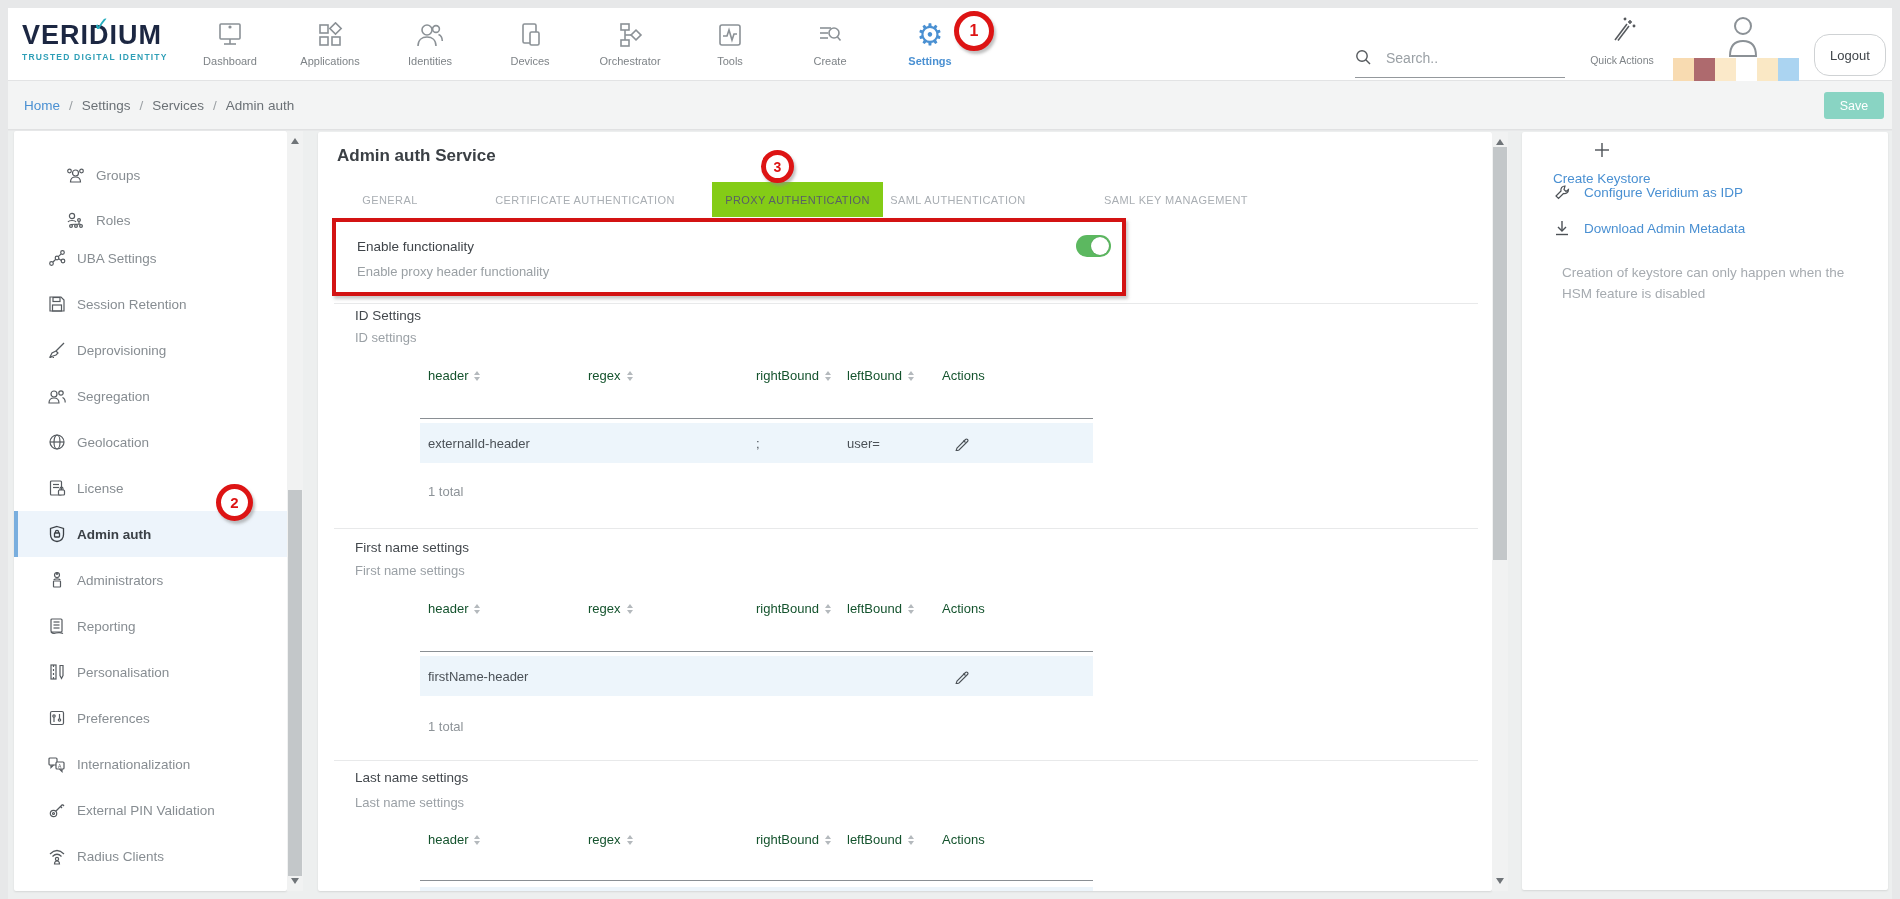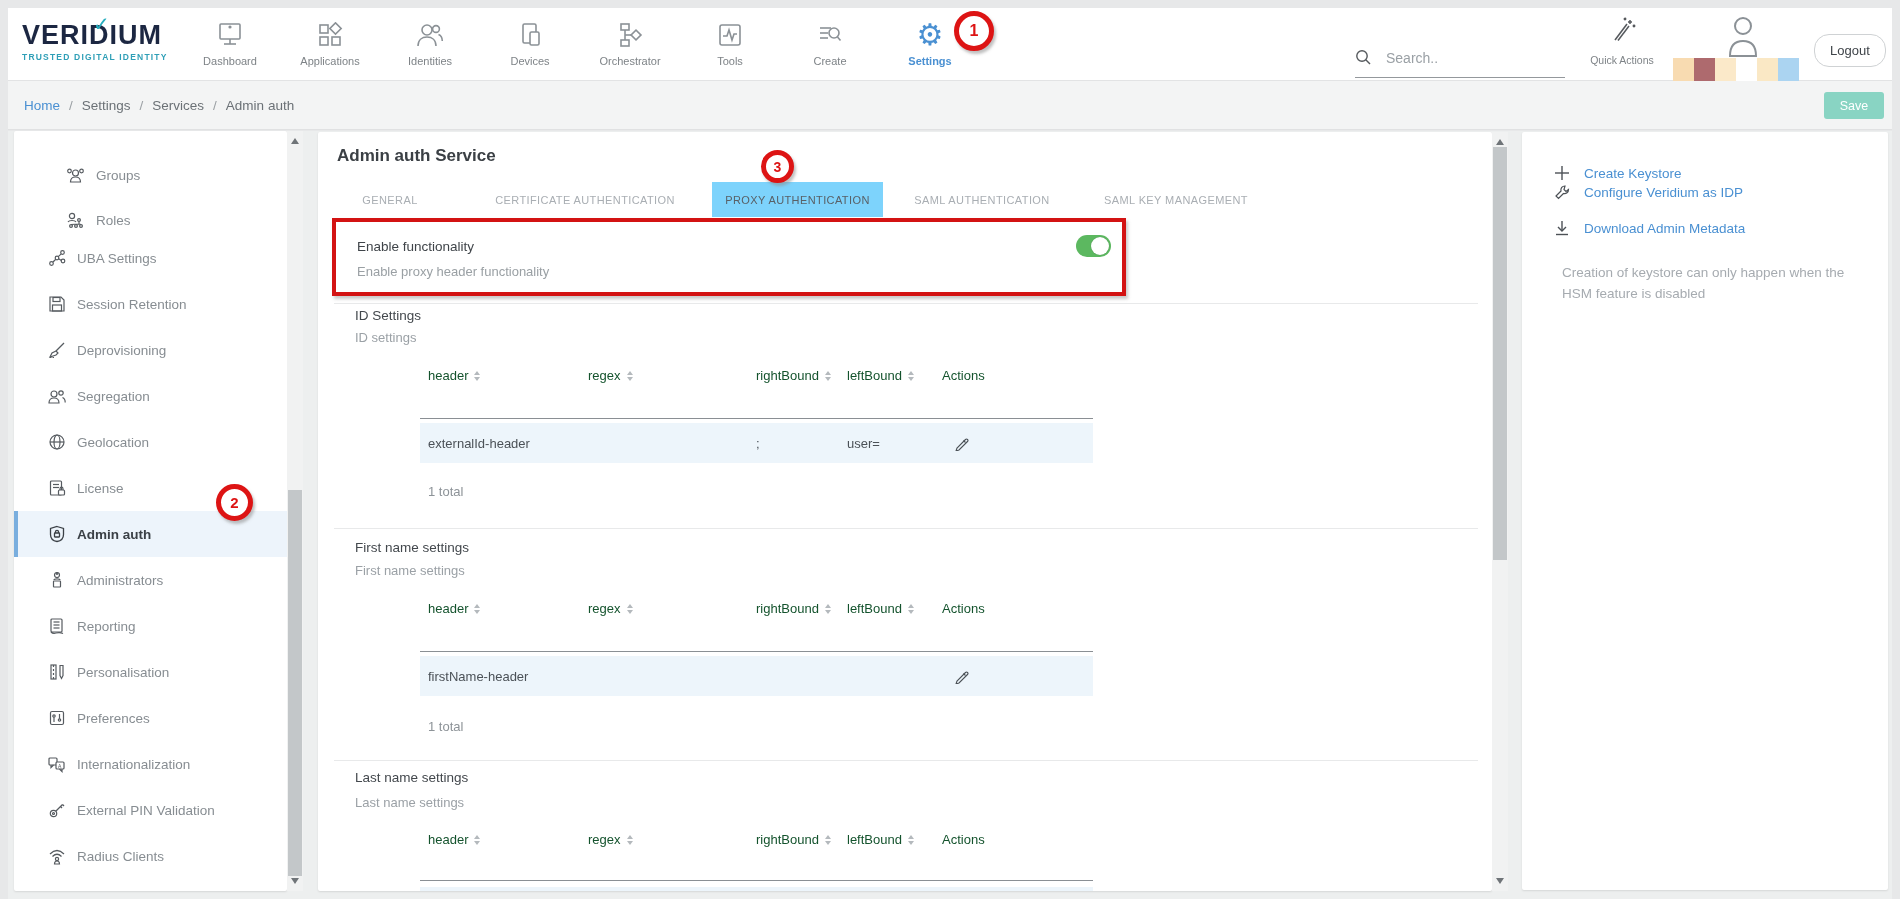--- a/index.html
+++ b/index.html
@@ -26,21 +26,21 @@
   .gear-glyph { font-size:30px; line-height:30px; }
   .search-wrap { position:absolute; left:1347px; top:30px; width:210px; height:40px; border-bottom:1px solid #94989c; display:flex; align-items:center; }
   .search-wrap input { border:none; outline:none; background:transparent; font-size:14px; color:#6b7176; width:160px; margin-left:12px; font-family:inherit; }
   .search-wrap input::placeholder { color:#9aa0a5; }
   .qa { position:absolute; left:1560px; top:8px; width:108px; text-align:center; }
   .qa .wand { display:inline-block; }
   .qa .qalabel { font-size:10.5px; color:#7e8387; margin-top:4px; }
   .swatches { position:absolute; left:1665px; top:50px; display:flex; }
   .swatch { width:21px; height:26px; }
   .avatar { position:absolute; left:1718px; top:6px; }
-  .logout-btn { position:absolute; left:1806px; top:26px; width:72px; height:33px; background:#fff;
+  .logout-btn { position:absolute; left:1806px; top:26px; width:72px; height:42px; background:#fff;
     border:1px solid #cfd2d4; border-radius:15px; font-size:13px; color:#3f4449;
     display:flex; align-items:center; justify-content:center; cursor:pointer; }
   
   .crumbbar { position:absolute; left:8px; top:81px; width:1884px; height:49px; background:#f3f4f4; border-bottom:1px solid #e0e1e2; }
   .crumbs { position:absolute; left:16px; top:0; height:49px; display:flex; align-items:center; gap:9px; font-size:13.5px; }
   .crumb-home { color:#4a90d2; cursor:pointer; }
   .crumb-sep { color:#9ba0a4; }
   .crumb-item { color:#6b7176; }
   .save-btn { position:absolute; left:1816px; top:11px; width:60px; height:27px; background:#89d4c3; border:none; border-radius:3px;
     color:#fff; font-size:12.5px; display:flex; align-items:center; justify-content:center; cursor:pointer; font-family:inherit; }
@@ -60,25 +60,25 @@
   .tri-up { width:0; height:0; border-left:4px solid transparent; border-right:4px solid transparent; border-bottom:6px solid #6f7478; position:absolute; left:4px; top:7px; }
   .tri-down { width:0; height:0; border-left:4px solid transparent; border-right:4px solid transparent; border-top:6px solid #6f7478; position:absolute; left:4px; bottom:7px; }
   .thumb { position:absolute; left:1px; width:14px; background:#c3c7c9; }
   
   .main-card { position:absolute; left:318px; top:132px; width:1174px; height:759px; background:#fff;
     border-radius:2px; box-shadow:0 1px 2px rgba(0,0,0,0.10); overflow:hidden; }
   .m-title { position:absolute; left:19px; top:14px; font-size:17px; font-weight:bold; color:#3b4045; }
   .tabs { position:absolute; left:0; top:50px; width:100%; height:35px; }
   .tab { position:absolute; top:0; height:35px; display:flex; align-items:center; justify-content:center;
     font-size:11px; letter-spacing:0.4px; color:#a9aeb3; cursor:pointer; }
-  .tab.active { background:#7dd3fc; color:#596066; }
+  .tab.active { background:#84cc16; color:#596066; }
   .t0 { left:22px;  width:100px; }
   .t1 { left:150px; width:234px; }
   .t2 { left:394px; width:171px; }
-  .t3 { left:564px; width:200px; }
+  .t3 { left:540px; width:200px; }
   .t4 { left:758px; width:200px; }
   .enable-label { position:absolute; left:39px; top:107px; font-size:13.5px; color:#3f4449; }
   .enable-desc  { position:absolute; left:39px; top:132px; font-size:13px; color:#9aa0a4; }
   .toggle { position:absolute; left:758px; top:103px; width:35px; height:22px; border-radius:11px; background:#5cb860; cursor:pointer; }
   .toggle .knob { position:absolute; right:2px; top:2px; width:18px; height:18px; border-radius:50%; background:#fff; box-shadow:0 0 1px rgba(0,0,0,.3); }
   .divider { position:absolute; left:16px; width:1144px; height:1px; background:#e8e9ea; }
   .sec-title { position:absolute; left:37px; font-size:13.5px; color:#43484d; }
   .sec-sub   { position:absolute; left:37px; font-size:13px; color:#9ba1a6; }
   .tbl { position:absolute; left:102px; width:673px; }
   .th-row { position:absolute; left:0; top:0; width:673px; height:18px; }
@@ -638,21 +638,21 @@
     <span>3</span>
   </div>
 
 <div class="m-scroll">
   <span class="tri-up"></span>
   <span class="thumb" style="top:15px; height:413px;"></span>
   <span class="tri-down"></span>
 </div>
 
 <div class="right-card">
-  <div class="rlink" style="top:26px;">
+  <div class="rlink" style="top:10px;flex-direction:column;">
     <span class="rico">
       <svg width="16" height="16" viewBox="0 0 16 16" stroke="#4c5156" stroke-width="1.4">
           <line x1="8" y1="1" x2="8" y2="15"></line>
           <line x1="1" y1="8" x2="15" y2="8"></line>
         </svg>
     </span>
     <span class="rtext">Create Keystore</span>
   </div>
   <div class="rlink" style="top:45px;">
     <span class="rico">

